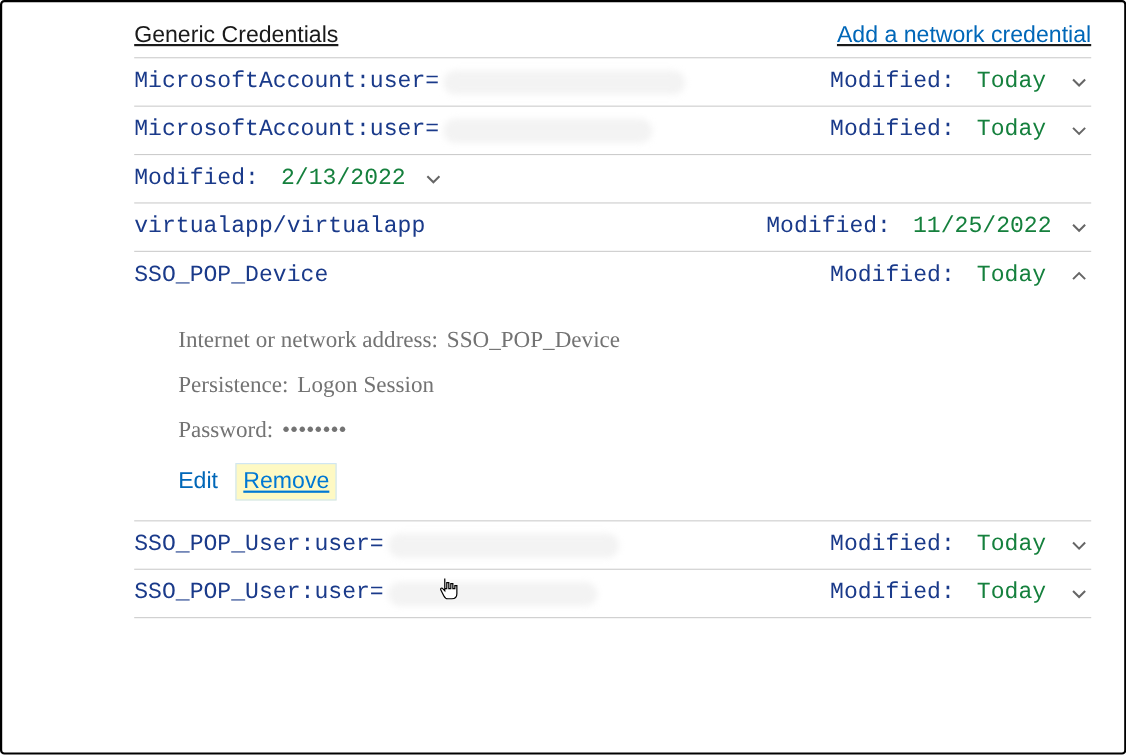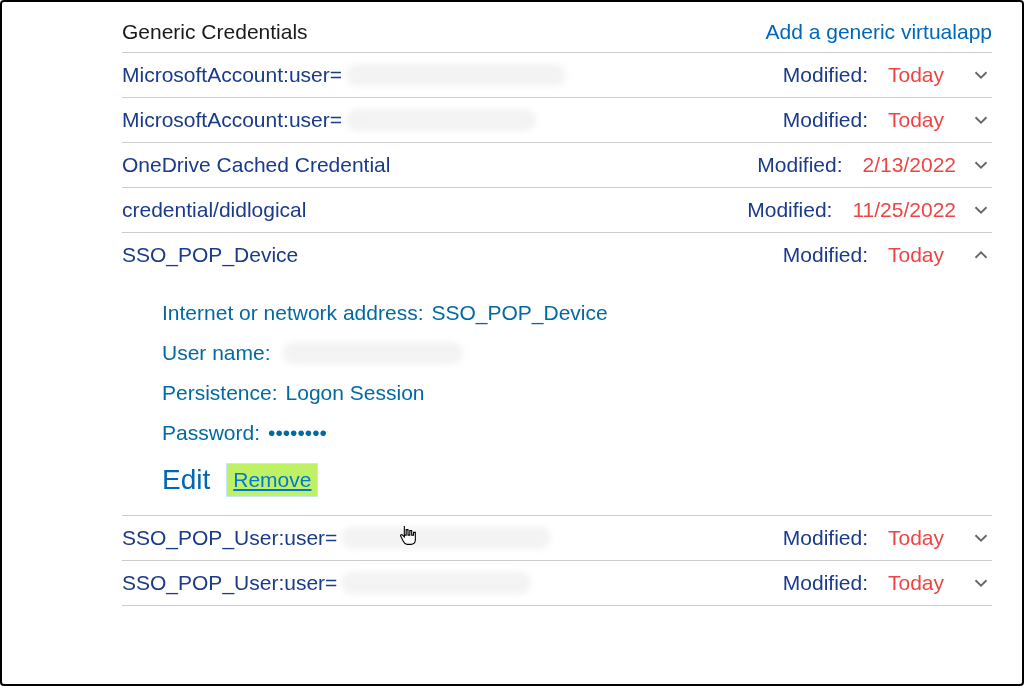--- a/index.html
+++ b/index.html
@@ -20,51 +20,53 @@
     .container {
       margin-left: 100px;
       margin-right: 10px;
     }
     .header-row {
       display: flex;
       justify-content: space-between;
       align-items: flex-end;
       padding-bottom: 8px;
       border-bottom: 1px solid #ccc;
+      text-decoration: underline;
     }
     .section-title {
       font-size: 21px;
       color: #1a1a1a;
     }
     .add-link {
       color: #0067b8;
       font-size: 21px;
       cursor: pointer;
     }
     .cred-row {
       display: flex;
       align-items: center;
       padding: 10px 0;
       border-bottom: 1px solid #ccc;
+      font-family: Liberation Mono, monospace;
     }
     .cred-name {
       color: #1a3a8a;
       font-size: 21px;
       flex: 1;
       cursor: pointer;
       display: flex;
       align-items: center;
     }
     .cred-modified-label {
       color: #1a3a8a;
       font-size: 21px;
       margin-right: 20px;
     }
     .cred-modified-value {
-      color: #ef4444;
+      color: #15803d;
       font-size: 21px;
       margin-right: 14px;
       min-width: 68px;
       text-align: left;
     }
     .chevron {
       width: 22px;
       height: 22px;
       display: inline-block;
       cursor: pointer;
@@ -81,59 +83,60 @@
     }
     .expanded-panel {
       padding: 16px 0 18px 40px;
       border-bottom: 1px solid #ccc;
     }
     .detail-row {
       display: flex;
       align-items: center;
       padding: 8px 0;
       font-size: 21px;
-      color: #0369a1;
+      color: #737373;
+      font-family: Liberation Serif, serif;
     }
     .detail-label { margin-right: 8px; }
     .action-row {
       padding-top: 10px;
       display: flex;
       align-items: center;
       gap: 16px;
     }
     .edit-link {
       color: #0067b8;
       cursor: pointer;
-      font-size: 28px;
+      font-size: 21px;
     }
     .remove-link {
       color: #0078d4;
       cursor: pointer;
       font-size: 21px;
       text-decoration: underline;
-      background: #bef264;
+      background: #fef9c3;
       padding: 4px 6px;
       border: 1px solid #cce4f7;
     }
     .cursor-img {
       position: absolute;
       left: 395px;
       top: 522px;
       color: #000;
       pointer-events: none;
     }
     .cursor-img svg { width: 22px; height: 26px; }
   </style>
 </head>
 <body>
 
 <div class="container">
   <div class="header-row">
     <span class="section-title">Generic Credentials</span>
-    <span class="add-link">Add a generic virtualapp</span>
+    <span class="add-link">Add a network credential</span>
   </div>
 
   <div class="cred-row">
     <span class="cred-name">
       <span>MicrosoftAccount:user=</span>
       <span class="blur-pill" style="width:220px"></span>
     </span>
     <span class="cred-modified-label">Modified:</span>
     <span class="cred-modified-value">Today</span>
     <span class="chevron">
@@ -151,35 +154,32 @@
     <span class="cred-modified-label">Modified:</span>
     <span class="cred-modified-value">Today</span>
     <span class="chevron">
       <svg viewBox="0 0 24 24" fill="none" stroke="currentColor" stroke-width="2">
           <polyline points="6 9 12 15 18 9"></polyline>
         </svg>
     </span>
   </div>
 
   <div class="cred-row">
-    <span class="cred-name">
-      <span>OneDrive Cached Credential</span>
-    </span>
     <span class="cred-modified-label">Modified:</span>
     <span class="cred-modified-value">2/13/2022</span>
     <span class="chevron">
       <svg viewBox="0 0 24 24" fill="none" stroke="currentColor" stroke-width="2">
           <polyline points="6 9 12 15 18 9"></polyline>
         </svg>
     </span>
   </div>
 
   <div class="cred-row">
     <span class="cred-name">
-      <span>credential/didlogical</span>
+      <span>virtualapp/virtualapp</span>
     </span>
     <span class="cred-modified-label">Modified:</span>
     <span class="cred-modified-value">11/25/2022</span>
     <span class="chevron">
       <svg viewBox="0 0 24 24" fill="none" stroke="currentColor" stroke-width="2">
           <polyline points="6 9 12 15 18 9"></polyline>
         </svg>
     </span>
   </div>
 
@@ -193,24 +193,20 @@
       <svg viewBox="0 0 24 24" fill="none" stroke="currentColor" stroke-width="2">
           <polyline points="6 15 12 9 18 15"></polyline>
         </svg>
     </span>
   </div>
 
   <div class="expanded-panel">
     <div class="detail-row">
       <span class="detail-label">Internet or network address:</span>
       <span>SSO_POP_Device</span>
-    </div>
-    <div class="detail-row">
-      <span class="detail-label">User name:</span>
-      <span class="blur-pill" style="width:180px"></span>
     </div>
     <div class="detail-row">
       <span class="detail-label">Persistence:</span>
       <span>Logon Session</span>
     </div>
     <div class="detail-row">
       <span class="detail-label">Password:</span>
       <span>••••••••</span>
     </div>
     <div class="action-row">

